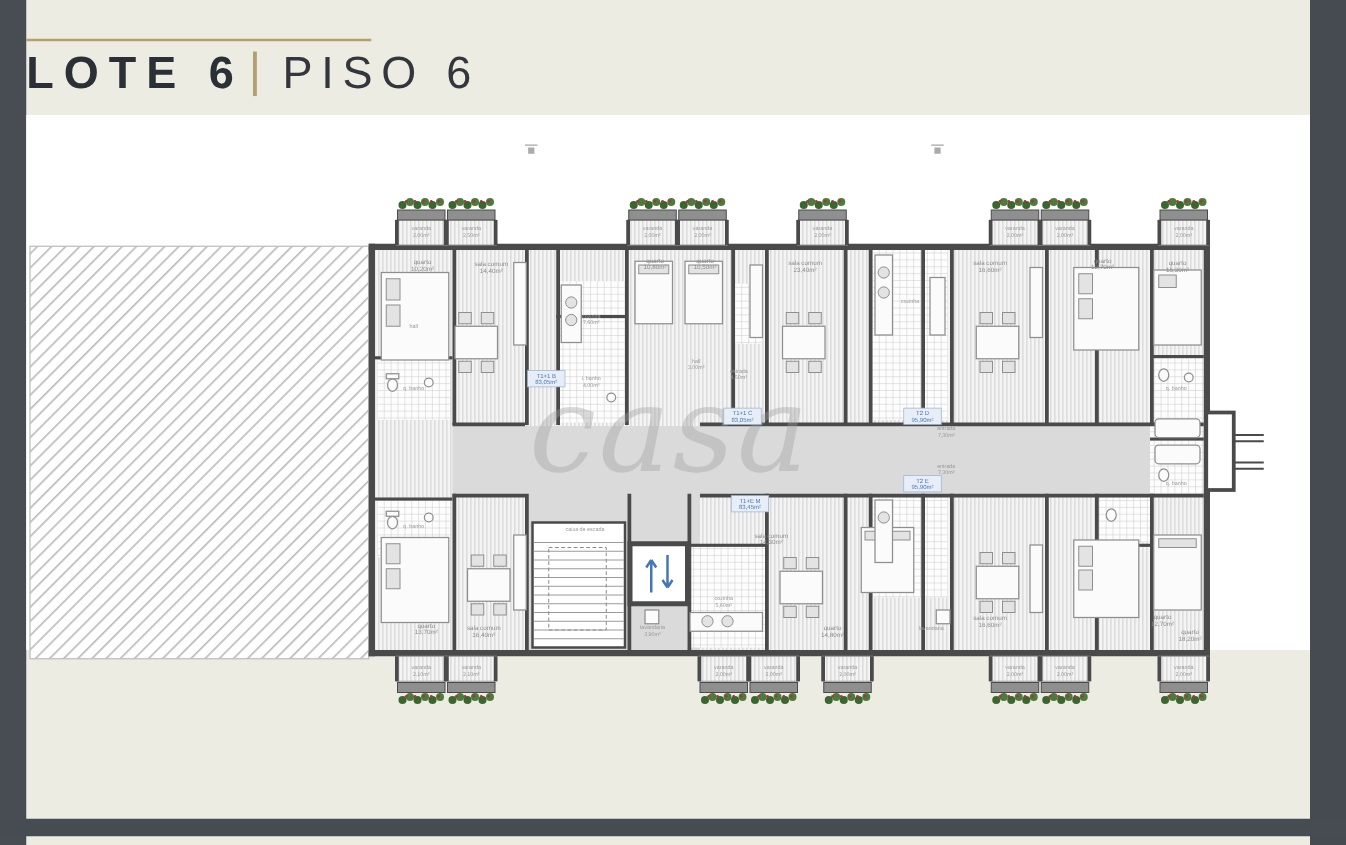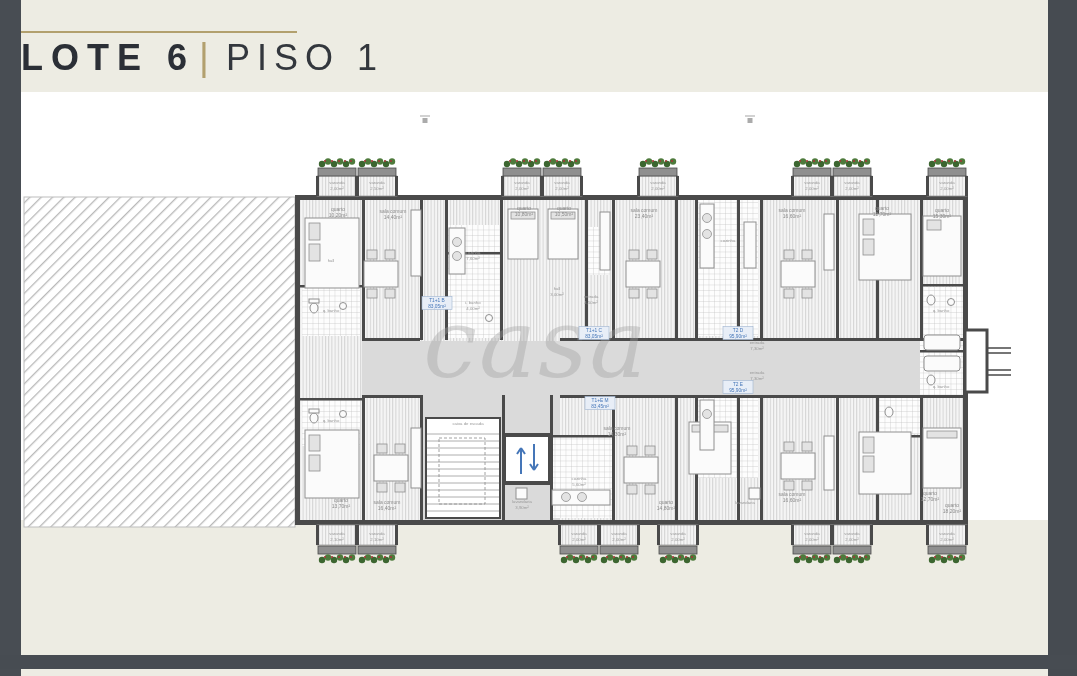--- a/index.html
+++ b/index.html
@@ -42,21 +42,21 @@
 
 <aside class="border-left"></aside>
 <aside class="border-right"></aside>
 <div class="footer-band"></div>
 
 <header>
   <div class="gold-line"></div>
   <h1>
     <span class="t-bold">LOTE 6</span>
     <span class="t-div">|</span>
-    <span class="t-light">PISO 1</span>
+    <span class="t-light">PISO 6</span>
   </h1>
 </header>
 
 <main class="plan-panel">
 <svg id="plan-svg" viewBox="0 0 1027 560" width="1027" height="560">
   <defs>
     <pattern id="stripes" width="3.2" height="8" patternUnits="userSpaceOnUse">
       <rect width="3.2" height="8" fill="#f5f5f5"></rect>
           <rect width="1" height="8" fill="#d4d4d4"></rect>
     </pattern>

